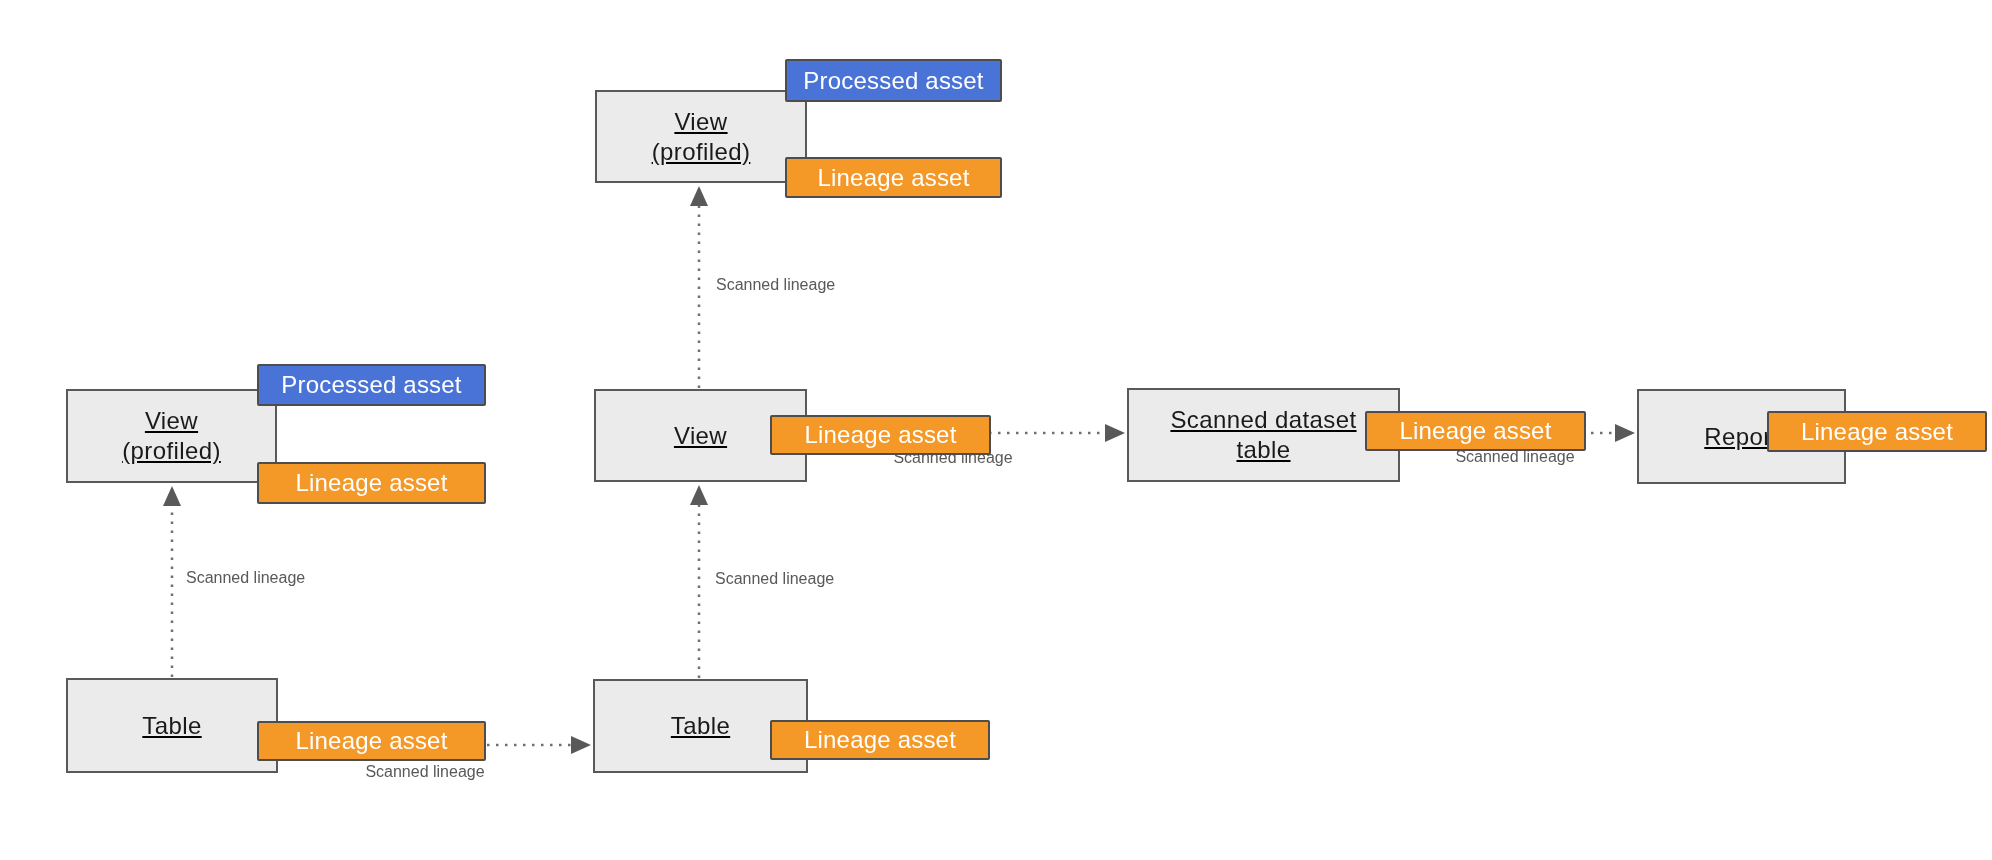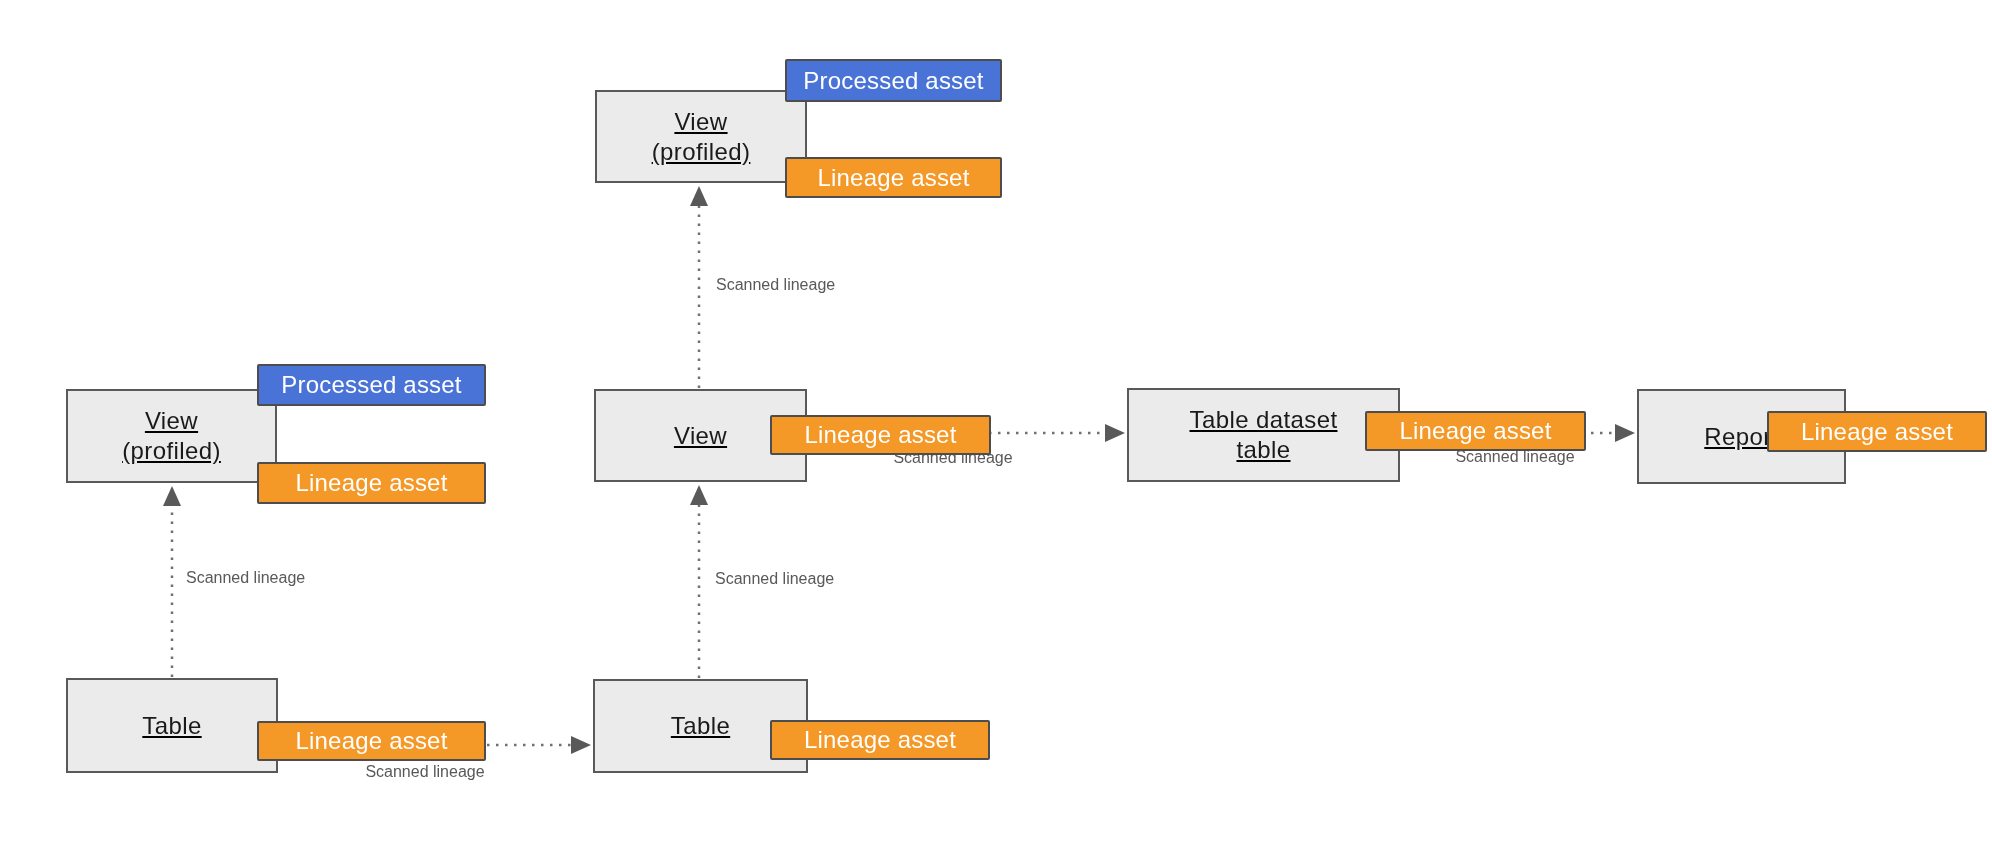--- a/index.html
+++ b/index.html
@@ -108,21 +108,21 @@
       <div class="node-label">View
 (profiled)</div>
     </div>
     <div class="badge badge--processed" style="left: 257px; top: 364px; width: 229px; height: 42px;">Processed asset</div>
     <div class="badge badge--lineage" style="left: 257px; top: 414px; width: 229px; height: 42px;">Lineage asset</div>
     <div class="node" style="left: 594px; top: 389px; width: 213px; height: 93px;">
       <div class="node-label">View</div>
     </div>
     <div class="badge badge--lineage" style="left: 770px; top: 367px; width: 221px; height: 40px;">Lineage asset</div>
     <div class="node" style="left: 1127px; top: 388px; width: 273px; height: 94px;">
-      <div class="node-label">Table dataset
+      <div class="node-label">Scanned dataset
 table</div>
     </div>
     <div class="badge badge--lineage" style="left: 1365px; top: 363px; width: 221px; height: 40px;">Lineage asset</div>
     <div class="node" style="left: 1637px; top: 389px; width: 209px; height: 95px; justify-content: center;">
       <div class="node-label">Report</div>
     </div>
     <div class="badge badge--lineage" style="left: 1767px; top: 363px; width: 220px; height: 41px;">Lineage asset</div>
     <div class="node" style="left: 66px; top: 678px; width: 212px; height: 95px;">
       <div class="node-label">Table</div>
     </div>

